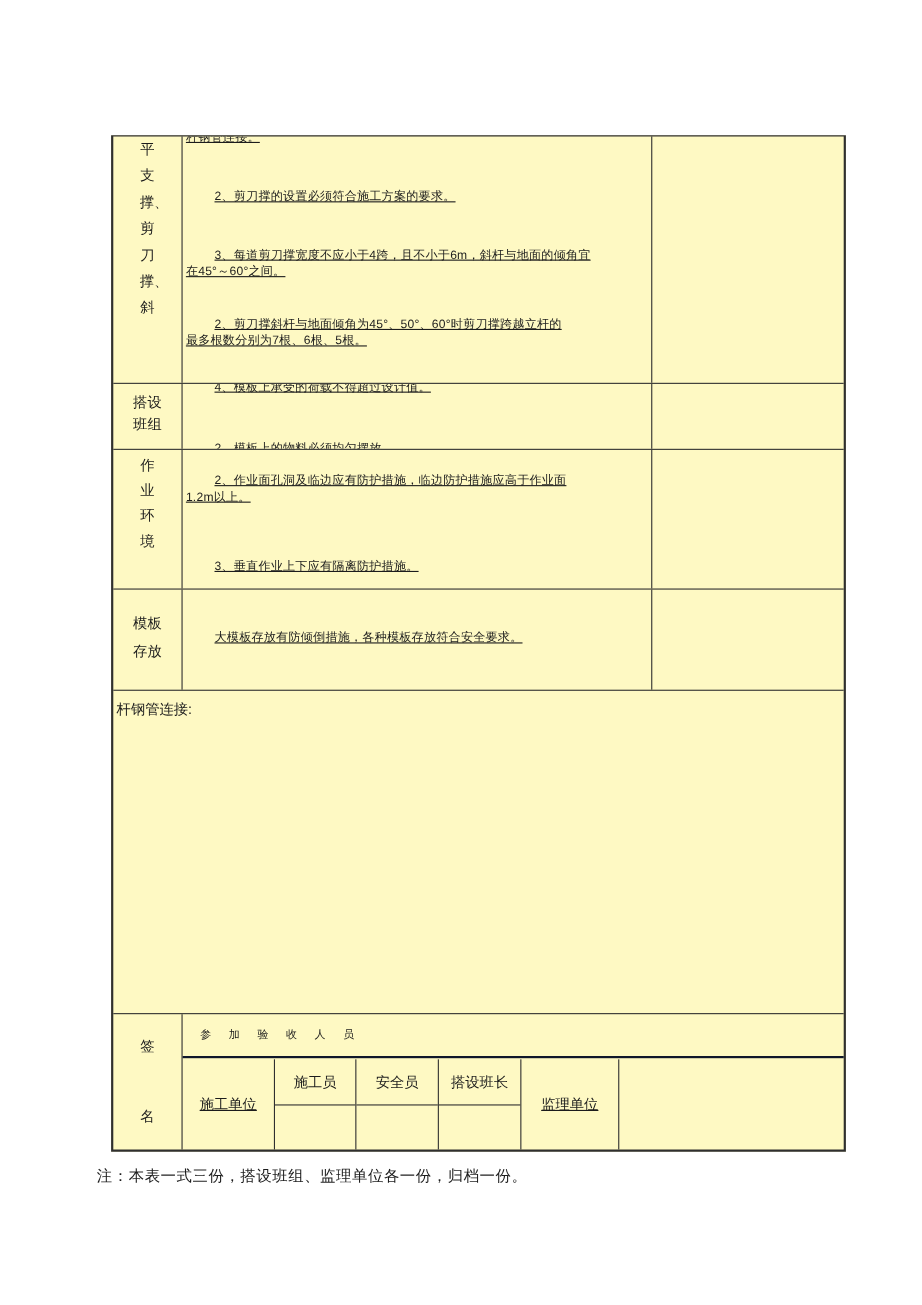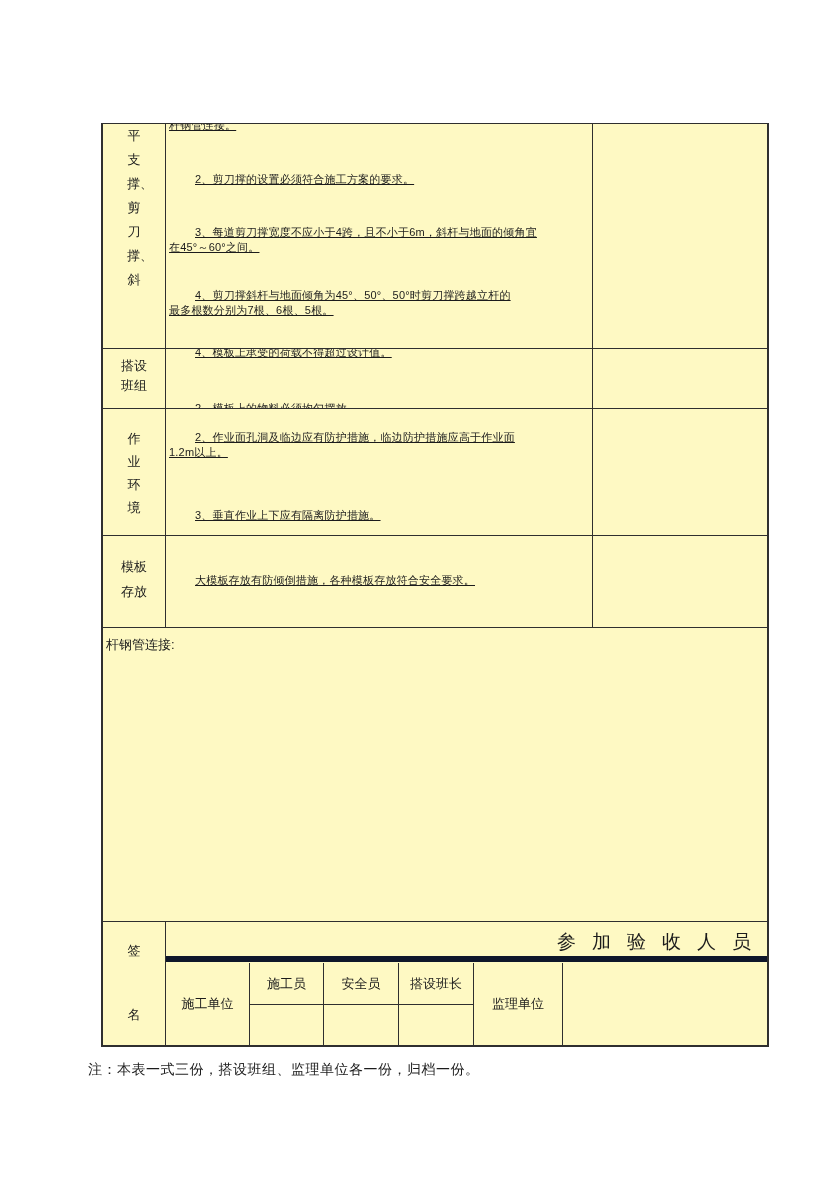--- a/index.html
+++ b/index.html
@@ -39,27 +39,27 @@
   }
   
   .sig-label-cell {
     position:absolute; left:0; top:0; bottom:0; width:63px;
     border-right:1px solid #2f2f2f;
   }
   .sig-label-cell .ch { position:absolute; left:0; right:0; text-align:center; font-size:13px; }
   .sig-right { position:absolute; left:63px; top:0; right:0; bottom:0; }
   .sig-header {
     position:absolute; left:0; right:0; top:0; height:40px;
-    border-bottom:6px solid #0f172a; text-align:right; line-height:40px;
-    font-size:19px; letter-spacing:16px; padding-left:16px;
+    border-bottom:2px solid #0f172a; text-align:left; line-height:40px;
+    font-size:10px; letter-spacing:16px; padding-left:16px;
   }
   .sig-body { position:absolute; left:0; right:0; top:41px; bottom:0; }
   .sig-col { position:absolute; top:0; bottom:0; border-right:1px solid #2f2f2f; }
   .sig-col.noline { border-right:none; }
-  .sig-full { display:flex; align-items:center; justify-content:center; font-size:13px; }
+  .sig-full { display:flex; align-items:center; justify-content:center; font-size:13px;text-decoration:underline; }
   .sig-sub-head {
     position:absolute; left:0; right:0; top:0; height:42px;
     border-bottom:1px solid #2f2f2f; display:flex; align-items:center;
     justify-content:center; font-size:13px;
   }
   .footer-note {
     position:absolute; left:88px; top:1061px; height:16px; line-height:16px;
     font-size:14px; letter-spacing:0.5px;
   }
 </style>
@@ -73,42 +73,42 @@
       <div class="cell-label">
         <div class="vlabel" style="top:0;">
             <div class="inner">平支撑、剪刀撑、斜</div>
           </div>
       </div>
       <div class="cell-content">
         <div class="tline" style="top:-6px;">杆钢管连接。</div>
         <div class="tline ind" style="top:48px;">2、剪刀撑的设置必须符合施工方案的要求。</div>
         <div class="tline ind" style="top:101px;">3、每道剪刀撑宽度不应小于4跨，且不小于6m，斜杆与地面的倾角宜</div>
         <div class="tline" style="top:116px;">在45°～60°之间。</div>
-        <div class="tline ind" style="top:164px;">4、剪刀撑斜杆与地面倾角为45°、50°、50°时剪刀撑跨越立杆的</div>
+        <div class="tline ind" style="top:164px;">2、剪刀撑斜杆与地面倾角为45°、50°、60°时剪刀撑跨越立杆的</div>
         <div class="tline" style="top:179px;">最多根数分别为7根、6根、5根。</div>
       </div>
       <div class="cell-right"></div>
     </div>
 
     <div class="trow" style="top:225px;height:60px;">
       <div class="cell-label">
         <div class="vlabel" style="top:7px;line-height:20px;">
             <div class="inner" style="width:28px;">搭设班组</div>
           </div>
       </div>
       <div class="cell-content">
         <div class="tline ind" style="top:-4px;">4、模板上承受的荷载不得超过设计值。</div>
         <div class="tline ind" style="top:52px;">2、模板上的物料必须均匀摆放。</div>
       </div>
       <div class="cell-right"></div>
     </div>
 
     <div class="trow" style="top:285px;height:127px;">
       <div class="cell-label">
-        <div class="vlabel" style="top:18px;line-height:23px;">
+        <div class="vlabel" style="top:2px;line-height:23px;">
             <div class="inner">作业环境</div>
           </div>
       </div>
       <div class="cell-content">
         <div class="tline ind" style="top:21px;">2、作业面孔洞及临边应有防护措施，临边防护措施应高于作业面</div>
         <div class="tline" style="top:36px;">1.2m以上。</div>
         <div class="tline ind" style="top:99px;text-align:center;">3、垂直作业上下应有隔离防护措施。</div>
       </div>
       <div class="cell-right"></div>
     </div>

